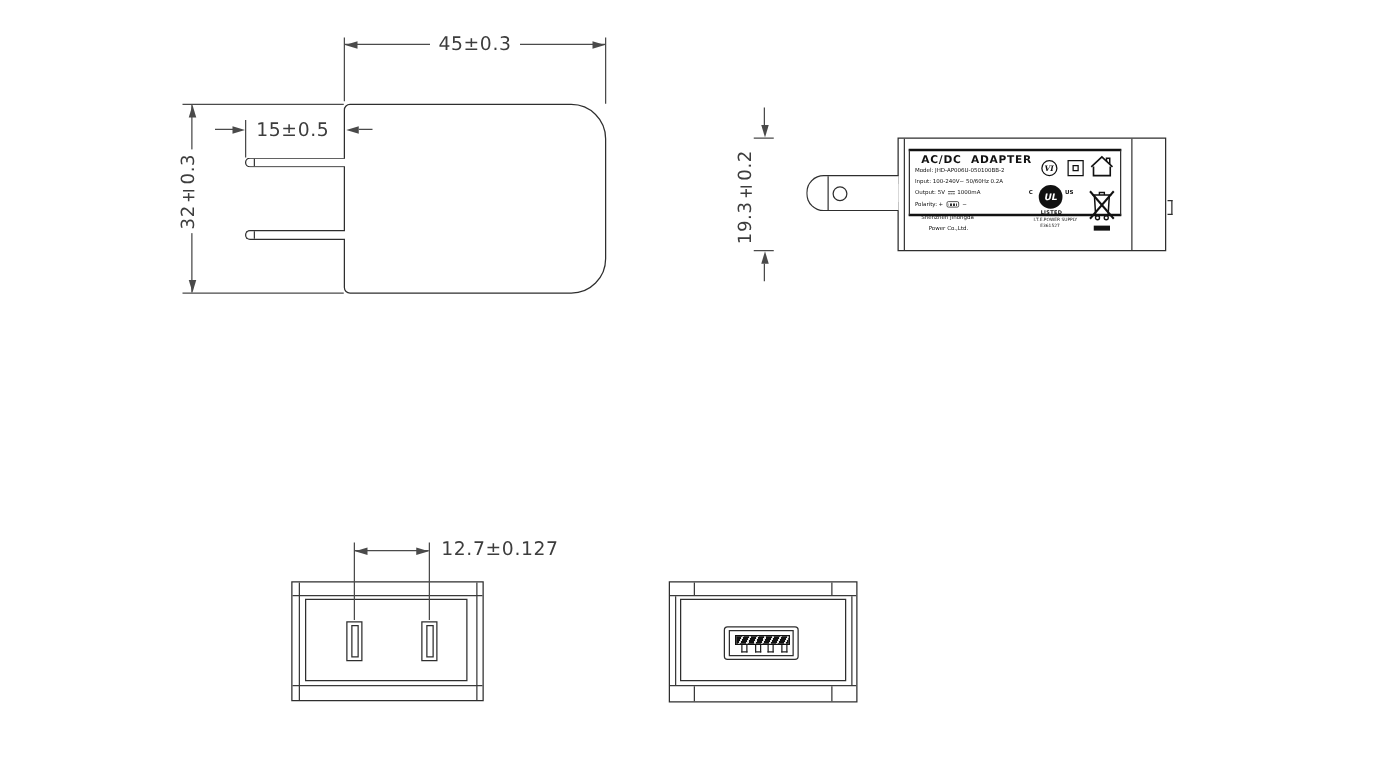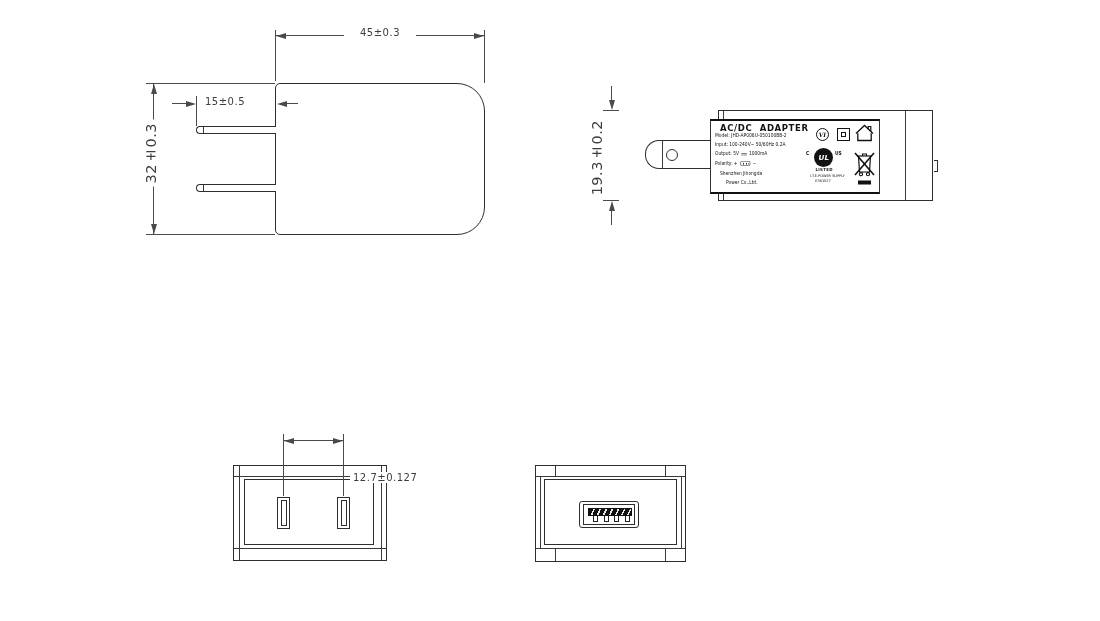--- a/index.html
+++ b/index.html
@@ -6,33 +6,33 @@
   #canvas { position:relative; width:1100px; height:621px; background:#fff;
             font-family:"DejaVu Sans", sans-serif; overflow:hidden; }
   .view { position:absolute; inset:0; }
   
   .ln  { position:absolute; background:#3a3a3a; }
   .dln { position:absolute; background:#4a4a4a; }
   
   .box { position:absolute; box-sizing:border-box; border:1.5px solid #2e2e2e; background:#fff; }
   .thin{ border-width:1.2px; }
   
-  .dimtext { position:absolute; font-size:10px; color:#3d3d3d; background:#fff;
+  .dimtext { position:absolute; font-size:15px; color:#3d3d3d; background:#fff;
              white-space:nowrap; line-height:1.1; padding:0 3px; letter-spacing:0.5px; }
   .vtext { position:absolute; writing-mode:vertical-rl; transform:rotate(180deg);
            font-size:14.5px; color:#3d3d3d; background:#fff; line-height:1.1;
            padding:3px 0; letter-spacing:0.5px; white-space:nowrap; }
   
   .ar { position:absolute; width:0; height:0; }
   .ar-l { border-top:3px solid transparent; border-bottom:3px solid transparent; border-right:10px solid #4a4a4a; }
   .ar-r { border-top:3px solid transparent; border-bottom:3px solid transparent; border-left:10px solid #4a4a4a; }
   .ar-u { border-left:3px solid transparent; border-right:3px solid transparent; border-bottom:10px solid #4a4a4a; }
   .ar-d { border-left:3px solid transparent; border-right:3px solid transparent; border-top:10px solid #4a4a4a; }
   
-  #label-panel { position:absolute; left:710px; top:119px; width:170px; height:75px;
+  #label-panel { position:absolute; left:727px; top:119px; width:170px; height:54px;
                  box-sizing:border-box; background:#fff;
                  border-top:2.5px solid #111; border-bottom:2.5px solid #111;
                  border-left:1px solid #333; border-right:1px solid #333; }
   .lbl-title { position:absolute; left:9px; top:2px; font-size:8.5px; font-weight:bold;
                color:#111; letter-spacing:0.6px; word-spacing:4px; white-space:nowrap; }
   .tiny { position:absolute; font-size:8px; color:#111; white-space:nowrap;
           transform:scale(0.55); transform-origin:0 0; line-height:1; }
   .tinyc { position:absolute; font-size:8px; color:#111; white-space:nowrap;
            transform:scale(0.5); transform-origin:center top; text-align:center; line-height:1; }
   .row { display:flex; align-items:center; gap:2px; }
@@ -174,21 +174,21 @@
     <div class="box thin" style="left:277px; top:497px; width:13px; height:32px;"></div>
     <div class="box thin" style="left:280.5px; top:500px; width:6px; height:26px; border-width:1px;"></div>
     <div class="box thin" style="left:337px; top:497px; width:13px; height:32px;"></div>
     <div class="box thin" style="left:340.5px; top:500px; width:6px; height:26px; border-width:1px;"></div>
 
     <div class="dln" style="left:283px; top:434px; width:1px; height:62px;"></div>
     <div class="dln" style="left:343px; top:434px; width:1px; height:62px;"></div>
     <div class="dln" style="left:284px; top:440px; width:59px; height:1px;"></div>
     <div class="ar ar-l" style="left:284px; top:437.5px;"></div>
     <div class="ar ar-r" style="left:333px; top:437.5px;"></div>
-    <div class="dimtext" style="left:350px; top:431px;margin-top:41px;">12.7±0.127</div>
+    <div class="dimtext" style="left:350px; top:431px;">12.7±0.127</div>
   </div>
 
   <div class="view">
     <div class="box" style="left:535px; top:465px; width:151px; height:97px;"></div>
     <div class="ln" style="left:536px; top:476px; width:149px; height:1px;"></div>
     <div class="ln" style="left:536px; top:548px; width:149px; height:1px;"></div>
     <div class="ln" style="left:555px; top:466px; width:1px; height:10px;"></div>
     <div class="ln" style="left:665px; top:466px; width:1px; height:10px;"></div>
     <div class="ln" style="left:555px; top:549px; width:1px; height:12px;"></div>
     <div class="ln" style="left:665px; top:549px; width:1px; height:12px;"></div>

